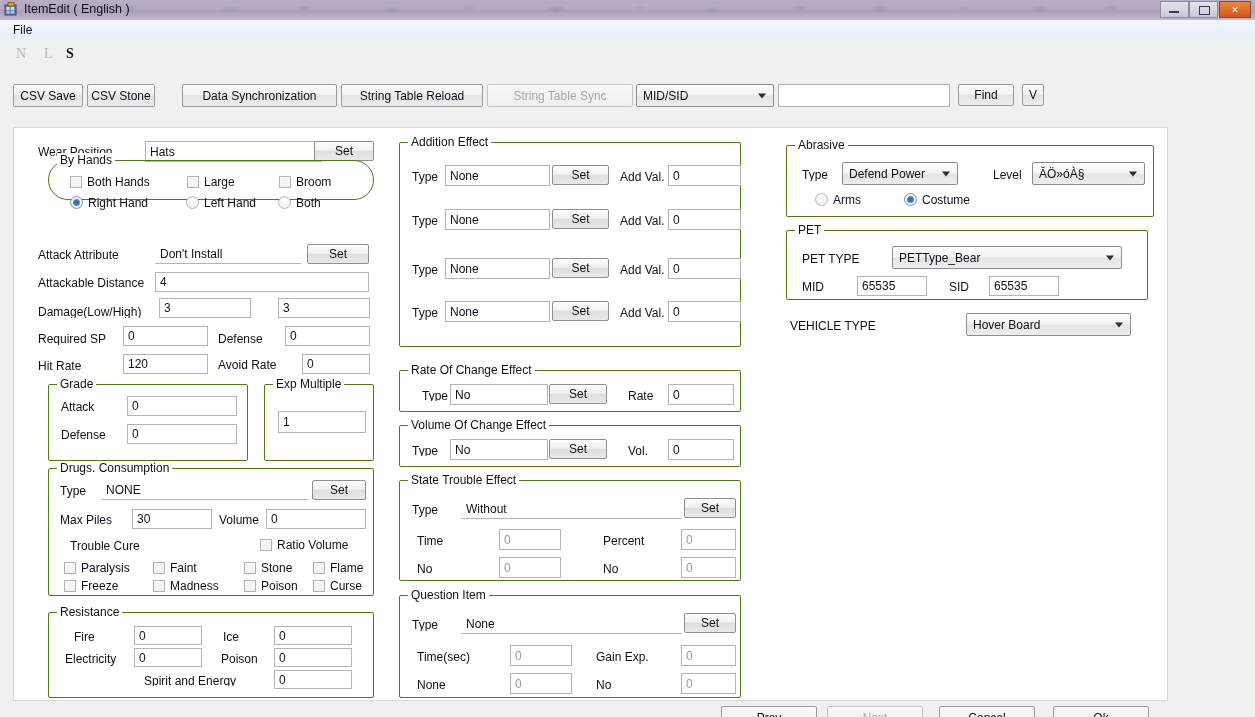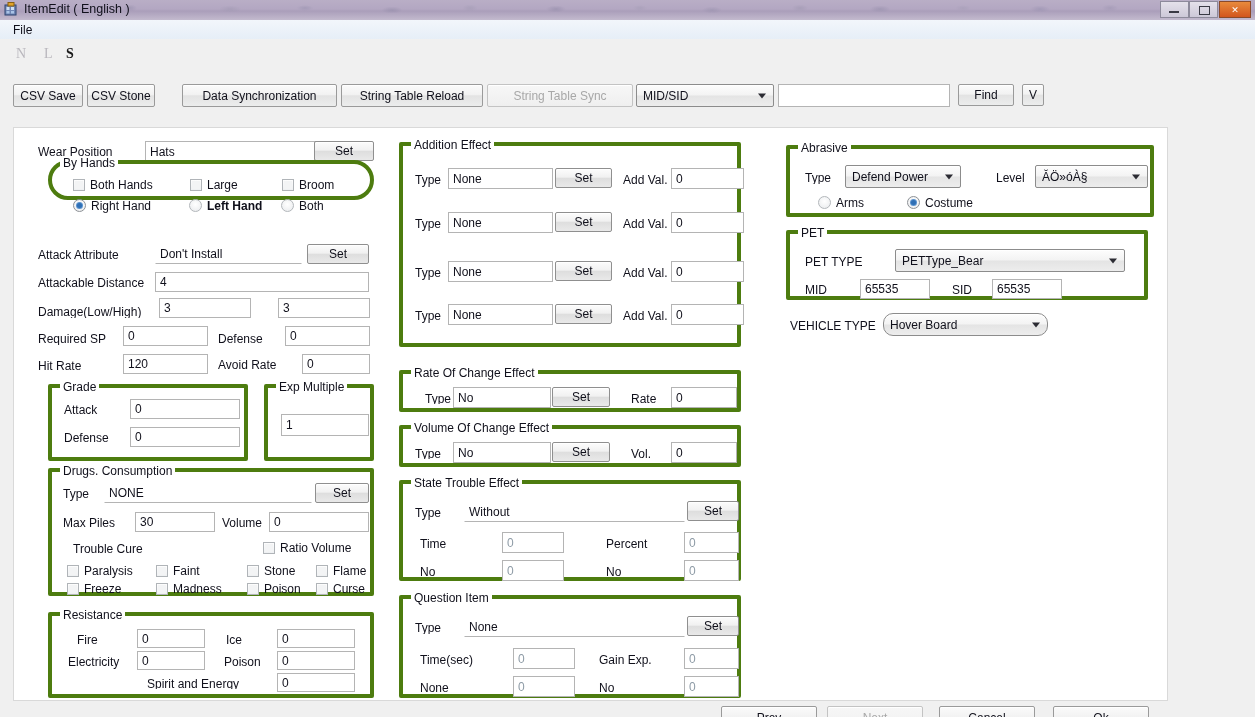--- a/index.html
+++ b/index.html
@@ -97,21 +97,21 @@
     font-size:12px;color:#10101b;padding:0 4px;line-height:normal;
     display:flex;align-items:center;
   }
   .tbox.ro{background:#fff;color:#8e9ba6;}
   #tb-search{left:778px;top:84px;width:172px;height:23px;}
 
   
   #panel{position:absolute;left:13px;top:127px;width:1153px;height:572px;
     background:#fff;border:1px solid #d9d9d9;overflow:hidden;}
 
-  .grp{position:absolute;box-sizing:border-box;border:4px solid #4d7c0f;border-radius:2px;}
+  .grp{position:absolute;box-sizing:border-box;border:1px solid #4d7c0f;border-radius:2px;}
   .grp>.lg{position:absolute;top:-8px;left:8px;background:#fff;padding:0 3px;
     font-size:12px;color:#10101b;white-space:nowrap;}
   .lbl{position:absolute;font-size:12px;color:#10101b;white-space:nowrap;}
   .lbl.clip{overflow:hidden;}
 
   
   .cbx{position:absolute;width:12px;height:12px;box-sizing:border-box;
     border:1px solid #b0b4b8;background:linear-gradient(to bottom,#fdfdfd,#eef0f2);}
   .cbx i{position:absolute;left:1px;top:1px;right:1px;bottom:1px;background:#f3f4f5;}
   .rdo{position:absolute;width:13px;height:13px;box-sizing:border-box;border-radius:50%;
@@ -201,21 +201,21 @@
     <div class="cbx" style="left:230px;top:15px;">
         <i></i>
       </div>
     <div class="lbl" style="left:247px;top:14px;">Broom</div>
 
     <div class="rdo on" style="left:21px;top:35px;">
         <i></i>
       </div>
     <div class="lbl" style="left:39px;top:35px;">Right Hand</div>
     <div class="rdo" style="left:137px;top:35px;"></div>
-    <div class="lbl" style="left:155px;top:35px;font-weight:bold;">Left Hand</div>
+    <div class="lbl" style="left:155px;top:35px;">Left Hand</div>
     <div class="rdo" style="left:229px;top:35px;"></div>
     <div class="lbl" style="left:247px;top:35px;">Both</div>
   </div>
 
   <div class="lbl" style="left:24px;top:120px;">Attack Attribute</div>
   <div class="tbox" style="left:141px;top:116px;width:147px;height:20px;border-top-color:#fff;border-left-color:#fff;border-right-color:#fff;">Don't Install</div>
   <div class="setbtn" style="left:293px;top:116px;width:62px;">Set</div>
 
   <div class="lbl" style="left:24px;top:148px;">Attackable Distance</div>
   <div class="tbox" style="left:141px;top:144px;width:214px;height:20px;">4</div>
@@ -416,21 +416,21 @@
       <span class="cv">PETType_Bear</span>
       <span class="arw"></span>
     </div>
     <div class="lbl" style="left:15px;top:49px;">MID</div>
     <div class="tbox" style="left:70px;top:45px;width:70px;height:20px;">65535</div>
     <div class="lbl" style="left:162px;top:49px;">SID</div>
     <div class="tbox" style="left:202px;top:45px;width:70px;height:20px;">65535</div>
   </div>
 
   <div class="lbl" style="left:776px;top:191px;">VEHICLE TYPE</div>
-  <div class="combo" style="left:869px;top:185px;width:165px;height:23px;border-radius:10px;">
+  <div class="combo" style="left:952px;top:185px;width:165px;height:23px;">
     <span class="cv">Hover Board</span>
     <span class="arw"></span>
   </div>
 
 </div>
 
 <div class="btn bbtn" id="bb-prev">Prev</div>
 <div class="btn bbtn disabled" id="bb-next">Next</div>
 <div class="btn bbtn" id="bb-cancel">Cancel</div>
 <div class="btn bbtn" id="bb-ok">Ok</div>

